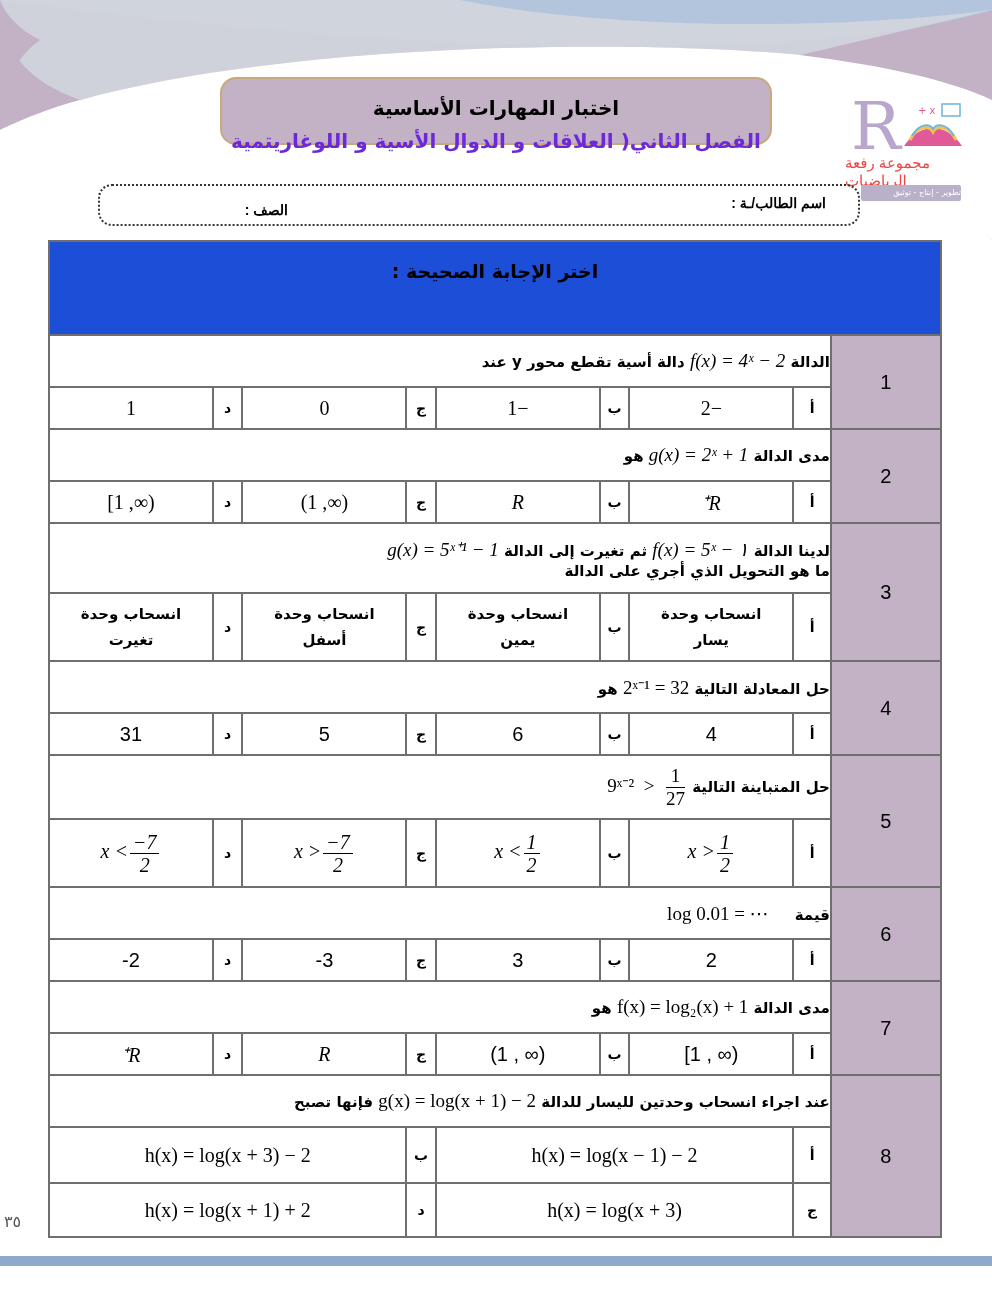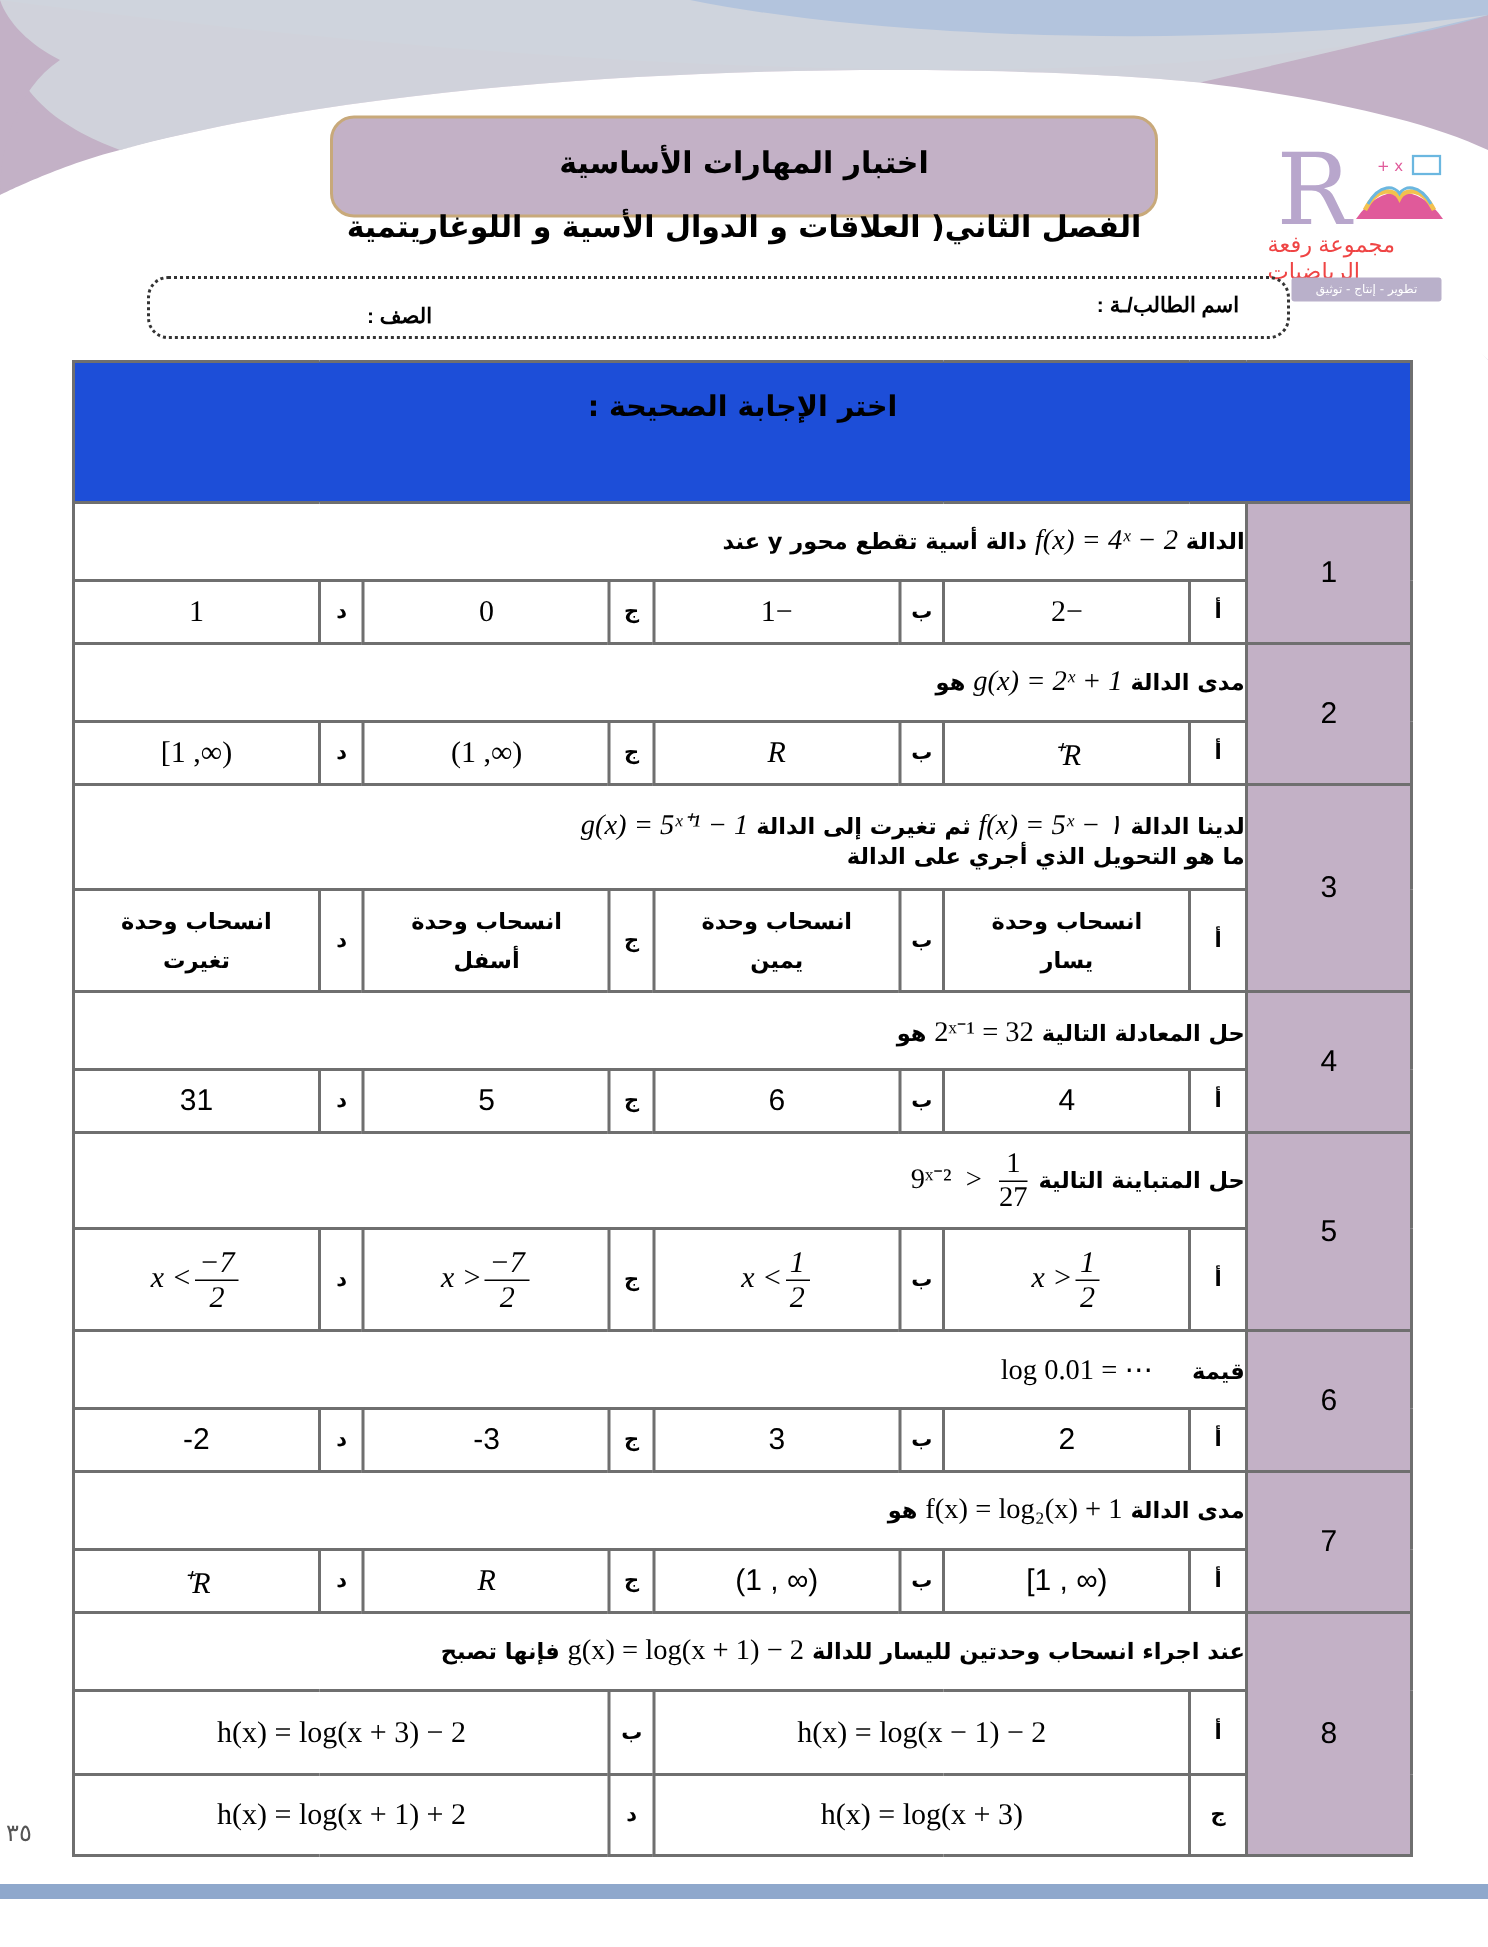--- a/index.html
+++ b/index.html
@@ -9,39 +9,39 @@
     font-family:"DejaVu Sans", sans-serif;
   }
   .bg { position:absolute; left:0; top:0; width:992px; height:1298px; z-index:0; }
   .title-box {
     position:absolute; left:220px; top:77px; width:552px; height:68px;
     background:#c3b1c6; border:2px solid #c8a97a; border-radius:16px;
     box-sizing:border-box; z-index:2; text-align:center;
     font-family:"DejaVu Sans", sans-serif; font-weight:bold;
   }
   .title-line1 { font-size:20px; color:#000; margin-top:16px; line-height:26px; }
-  .title-line2 { font-size:20px; color:#000000; line-height:28px; margin-top:16px; }
+  .title-line2 { font-size:20px; color:#6d28d9; line-height:28px; margin-top:6px; }
   .logo {
     position:absolute; left:845px; top:92px; width:130px; height:128px; z-index:2;
   }
   .logo-r {
     position:absolute; left:6px; top:0px; font-family:"DejaVu Serif", serif;
     font-size:66px; color:#b8a6cc; line-height:70px;
   }
   .logo-book {
     position:absolute; left:55px; top:10px; width:66px; height:52px;
   }
   .logo-text {
     position:absolute; left:0; top:62px; width:130px; text-align:left;
     font-family:Liberation Sans, sans-serif; font-size:15px; color:#ef4444; direction:rtl;
   }
   .logo-tag {
     position:absolute; left:16px; top:93px; width:100px; height:16px;
     background:#b9b0ca; color:#fff; font-size:8px; border-radius:2px;
-    text-align:center; line-height:16px; direction:rtl;
+    line-height:16px; direction:rtl;
   }
   .student-box {
     position:absolute; left:98px; top:184px; width:762px; height:42px;
     border:2px dotted #333; border-radius:14px; box-sizing:border-box; z-index:2;
     direction:rtl; font-family:"Liberation Sans", sans-serif; font-weight:bold; font-size:14px;
   }
   .student-name { position:absolute; right:32px; top:9px; }
   .student-class { position:absolute; right:570px; top:16px; }
   .main-table {
     position:absolute; left:48px; top:240px; width:894px; z-index:2;

